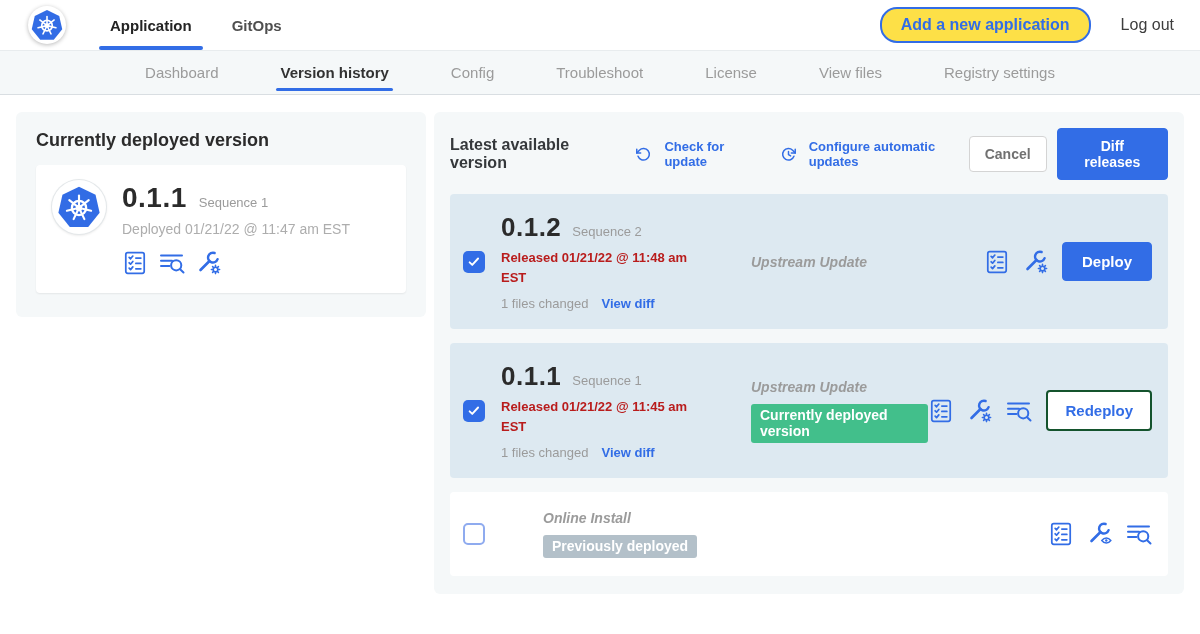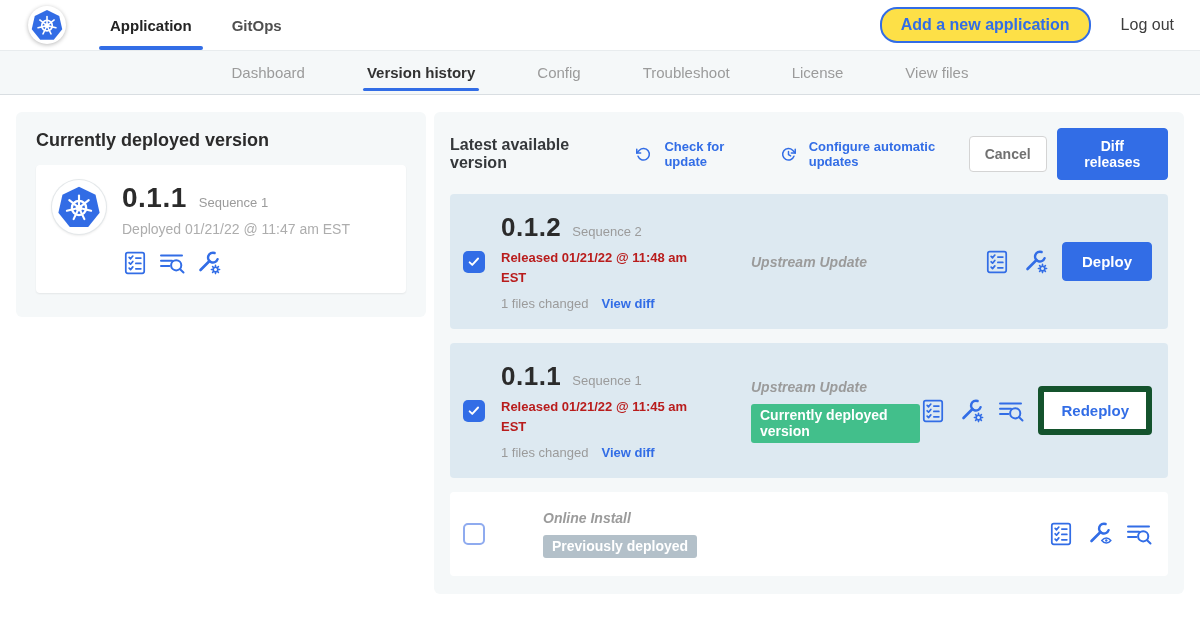--- a/index.html
+++ b/index.html
@@ -78,21 +78,21 @@
   .files-line { margin-top:9px; display:flex; align-items:baseline; gap:13px; font-size:13px; color:#9b9b9b; }
   .view-diff { color:#326de6; font-weight:700; cursor:pointer; }
   .row-mid { flex:1; padding-left:42px; }
   .source-label { font-size:14px; font-weight:700; color:#9b9b9b;font-style:italic; }
   .badge { display:inline-block; margin-top:9px; font-size:14px; font-weight:700; color:#fff;
     padding:3px 9px 4px; border-radius:3px; }
   .badge-green { background:#42bf8b; }
   .badge-gray { background:#b3c0c9; }
   .row-actions { display:flex; align-items:center; gap:13px; flex:none; }
   .btn-deploy { background:#326de6; border:1px solid #326de6; color:#fff; font-size:15px; padding:10px 19px; }
-  .btn-redeploy { background:#fff; border:6px solid #14532d; color:#326de6; font-size:15px; padding:10px 17px; margin-left:1px; }
+  .btn-redeploy { background:#fff; border:2px solid #14532d; color:#326de6; font-size:15px; padding:10px 17px; margin-left:1px; }
   .other-title { margin:29px 0 12px 2px; font-size:15px; color:#9b9b9b; }
 </style>
 </head>
 <body>
 
 <svg width="0" height="0" style="position:absolute" aria-hidden="true">
   <defs>
     <symbol id="i-k8s" viewBox="0 0 100 100">
       <polygon fill="#326ce5" points="50,6 85.96,23.32 94.85,62.23 69.96,93.45 30.04,93.45 5.15,62.23 14.04,23.32"></polygon>
       <g stroke="#fff" stroke-width="4.6" stroke-linecap="round">
@@ -188,20 +188,21 @@
   <span class="logout">Log out</span>
 </header>
 
 <nav class="subnav">
   <div class="subnav-item">Dashboard</div>
   <div class="subnav-item active">Version history</div>
   <div class="subnav-item">Config</div>
   <div class="subnav-item">Troubleshoot</div>
   <div class="subnav-item">License</div>
   <div class="subnav-item">View files</div>
+  <div class="subnav-item">Registry settings</div>
 </nav>
 
 <main class="main">
 
   <section class="panel left-panel">
     <h2 class="left-title">Currently deployed version</h2>
     <div class="deployed-card">
       <div class="app-logo-ring">
         <svg>
             <use href="#i-k8s"></use>

